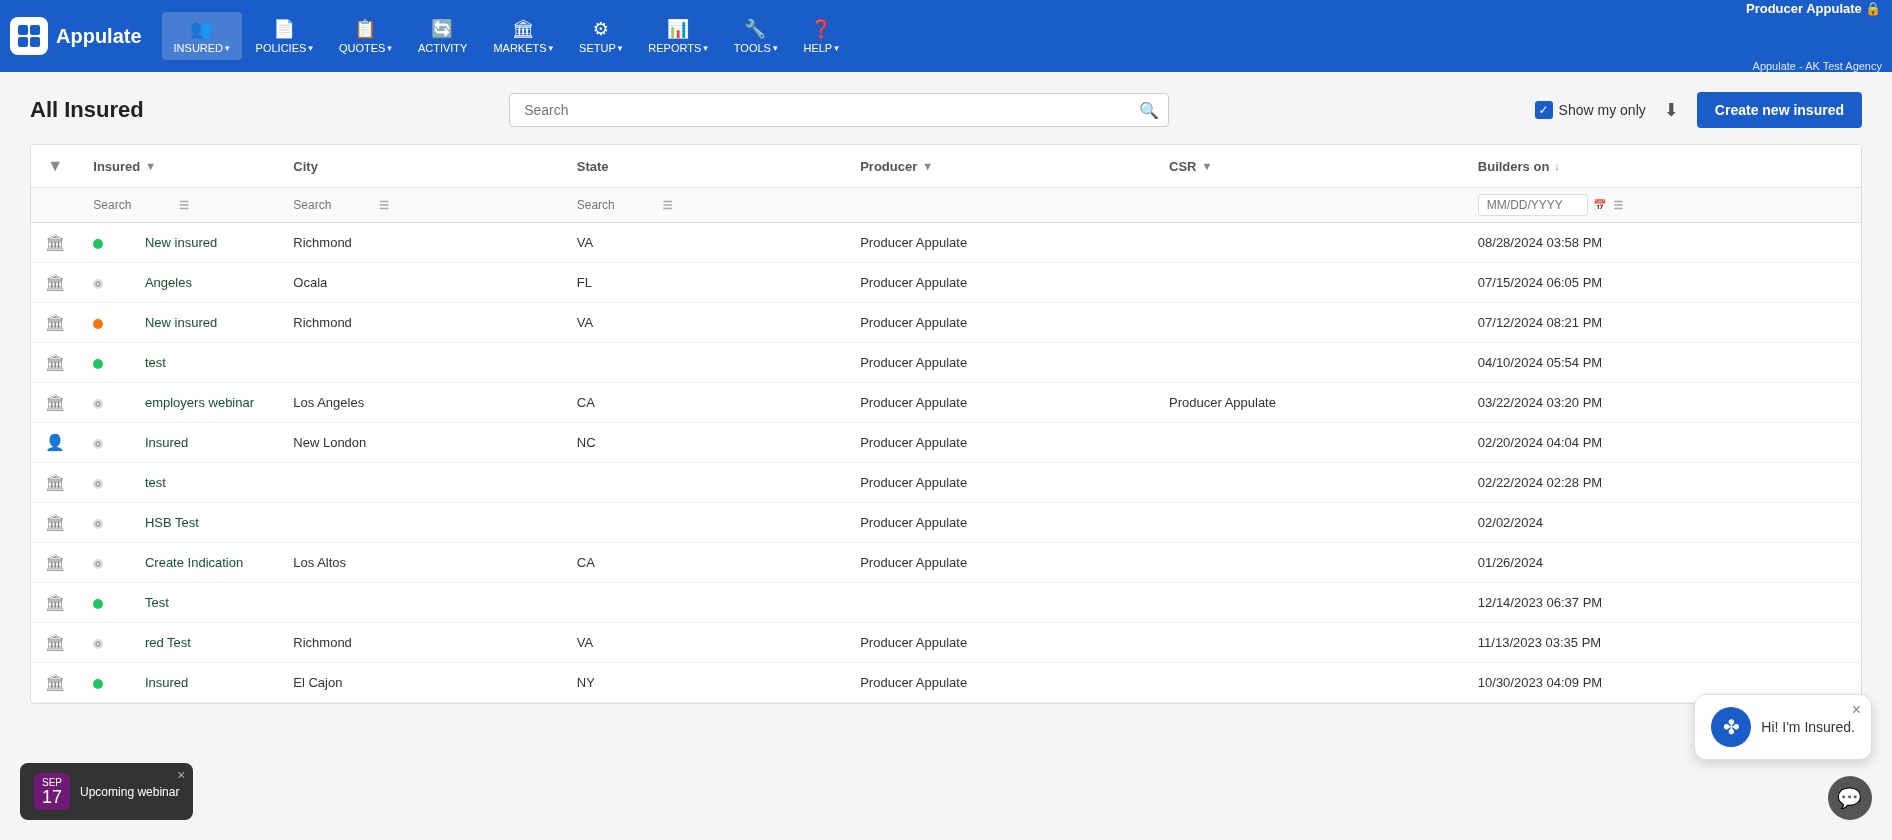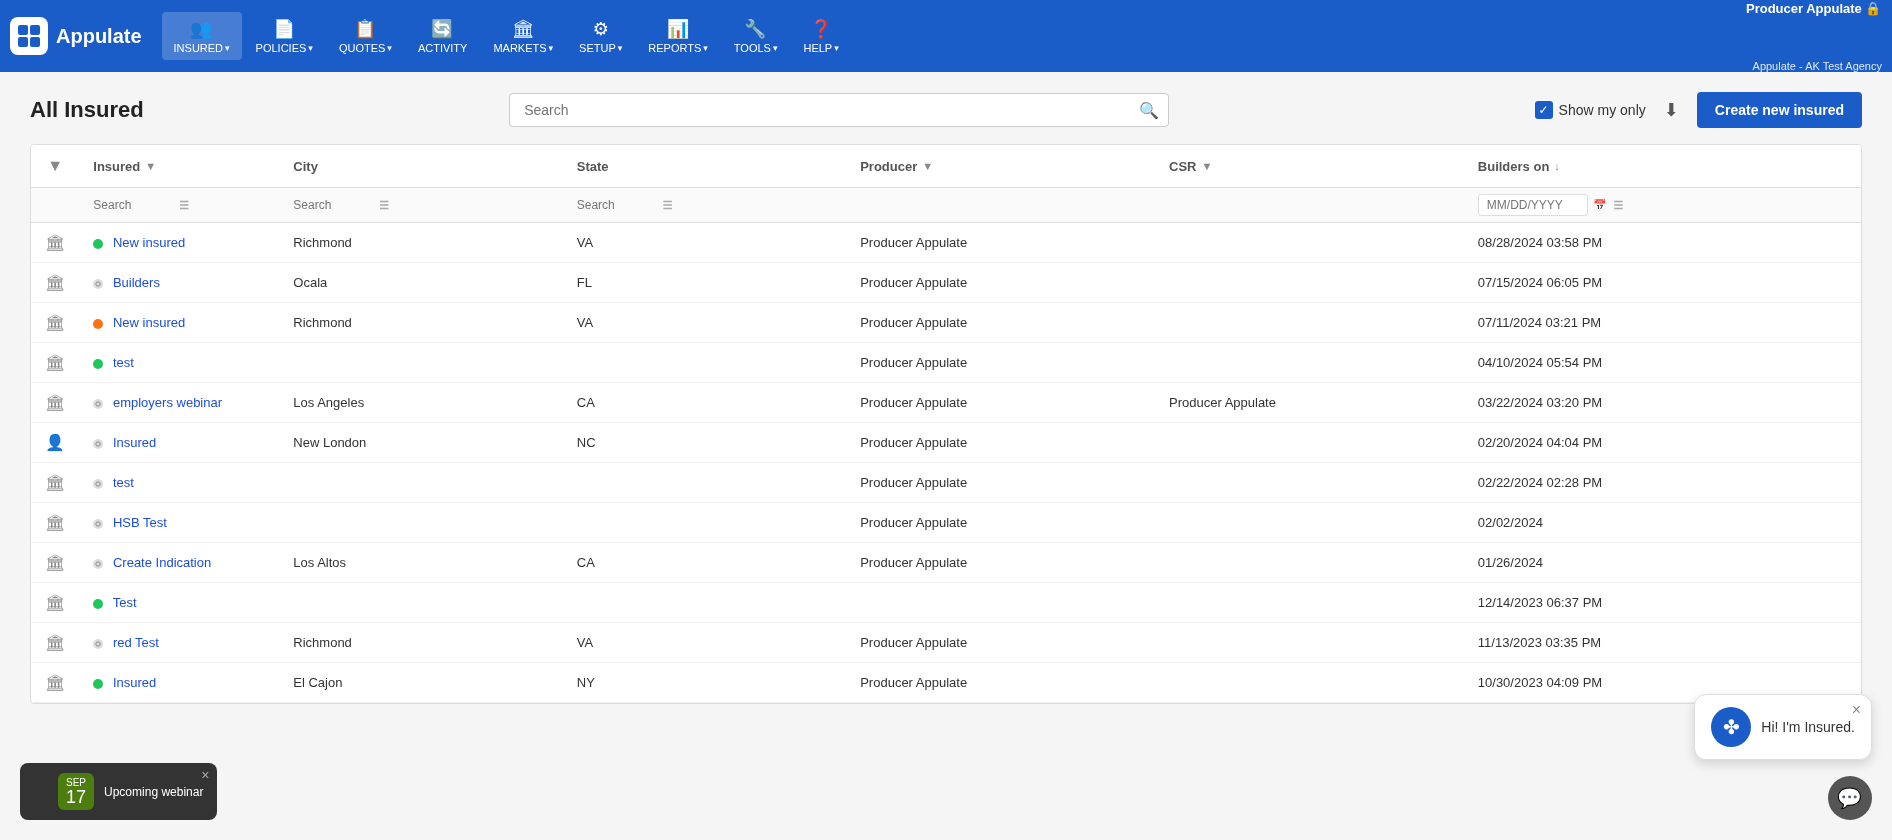--- a/index.html
+++ b/index.html
@@ -225,23 +225,24 @@
       transition: background 0.1s;
     }
     td {
       padding: 10px 14px;
       font-size: 13px;
       color: #333;
     }
     .td-icon { width: 40px; text-align: center; color: #888; font-size: 16px; }
     .td-insured { width: 200px; }
     .insured-link {
-      color: #1d4ed8;
+      color: #14532d;
       text-decoration: none;
       cursor: pointer;
+      margin-left: 32px;
     }
     .status-dot {
       display: inline-block;
       width: 10px;
       height: 10px;
       border-radius: 50%;
       margin-right: 6px;
       vertical-align: middle;
     }
     .status-green { background: #22c55e; }
@@ -313,26 +314,25 @@
       border-radius: 8px;
       padding: 10px 14px;
       font-size: 12px;
       display: flex;
       align-items: center;
       gap: 10px;
       z-index: 100;
       max-width: 200px;
     }
     .webinar-date {
-      background: #4d7c0f;
+      background: #701a75;
       border-radius: 6px;
       padding: 4px 8px;
       text-align: center;
       flex-shrink: 0;
-      margin-left: 24px;
     }
     .webinar-month { font-size: 10px; text-transform: uppercase; }
     .webinar-day { font-size: 18px; font-weight: normal; line-height: 1; }
     .webinar-close {
       position: absolute;
       top: 4px;
       right: 8px;
       cursor: pointer;
       color: #aaa;
       font-size: 14px;
@@ -501,39 +501,39 @@
       <td>Richmond</td>
       <td>VA</td>
       <td>Producer Appulate</td>
       <td></td>
       <td>08/28/2024 03:58 PM</td>
     </tr>
           <tr>
       <td class="td-icon"><span style="font-size:16px;">🏛</span></td>
       <td class="td-insured">
         <span class="status-dot status-grey"></span>
-        <a class="insured-link">Builders</a>
+        <a class="insured-link">Angeles</a>
       </td>
       <td>Ocala</td>
       <td>FL</td>
       <td>Producer Appulate</td>
       <td></td>
       <td>07/15/2024 06:05 PM</td>
     </tr>
           <tr>
       <td class="td-icon"><span style="font-size:16px;">🏛</span></td>
       <td class="td-insured">
         <span class="status-dot status-orange"></span>
         <a class="insured-link">New insured</a>
       </td>
       <td>Richmond</td>
       <td>VA</td>
       <td>Producer Appulate</td>
       <td></td>
-      <td>07/11/2024 03:21 PM</td>
+      <td>07/12/2024 08:21 PM</td>
     </tr>
           <tr>
       <td class="td-icon"><span style="font-size:16px;">🏛</span></td>
       <td class="td-insured">
         <span class="status-dot status-green"></span>
         <a class="insured-link">test</a>
       </td>
       <td></td>
       <td></td>
       <td>Producer Appulate</td>

